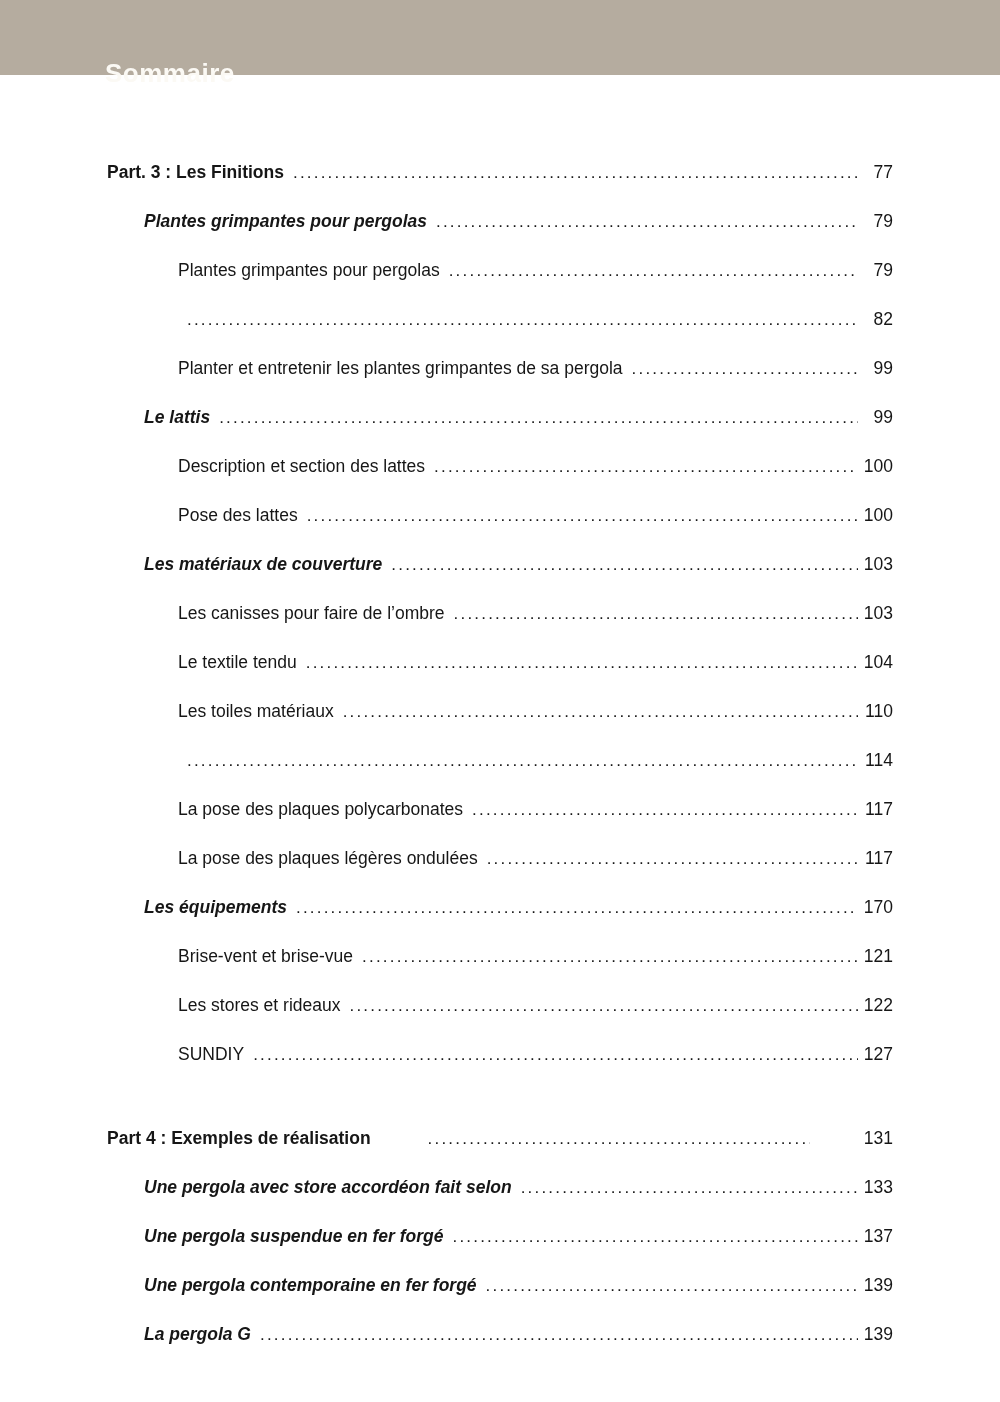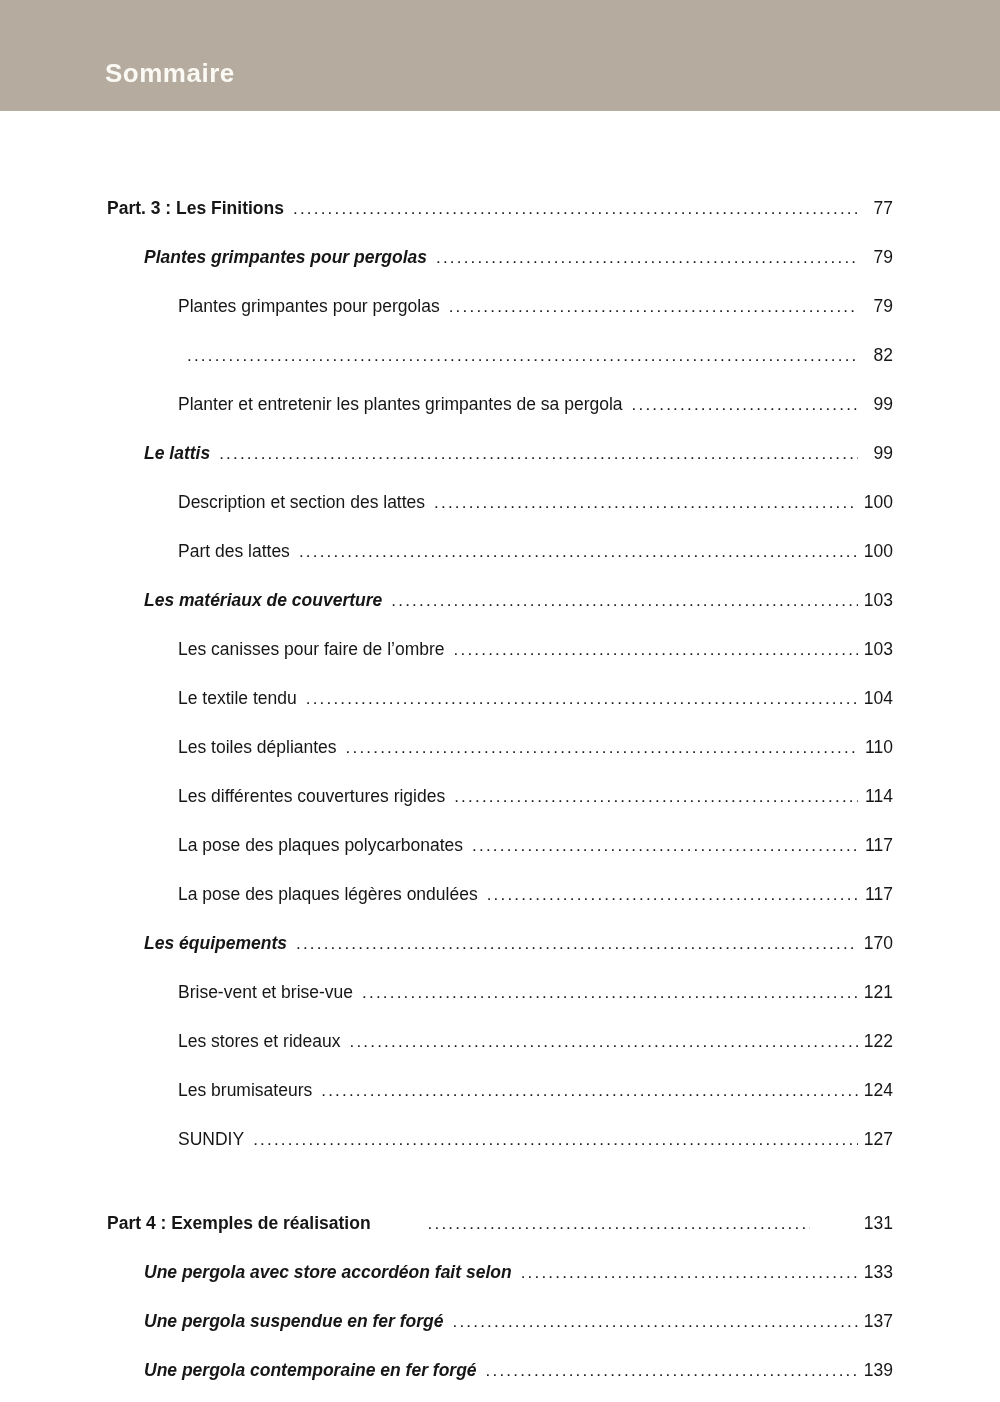--- a/index.html
+++ b/index.html
@@ -12,21 +12,21 @@
   body {
     width: 1000px;
     height: 1402px;
     font-family: "Liberation Sans", "DejaVu Sans", sans-serif;
     color: var(--text);
     position: relative;
     overflow: hidden;
   }
   .page-header {
     position: relative;
-    height: 111px;
+    height: 75px;
     background: var(--header-bg);
   }
   .header-title {
     position: absolute;
     left: 105px;
     top: 58px;
     font-size: 26px;
     font-weight: 700;
     letter-spacing: 0.5px;
     color: var(--header-text);
@@ -108,46 +108,45 @@
       <span class="toc-label">Le lattis</span>
       <span class="toc-leader"></span>
       <span class="toc-page">99</span>
     </div>
     <div class="toc-row level-3">
       <span class="toc-label">Description et section des lattes</span>
       <span class="toc-leader"></span>
       <span class="toc-page">100</span>
     </div>
     <div class="toc-row level-3">
-      <span class="toc-label">Part des lattes</span>
+      <span class="toc-label">Pose des lattes</span>
       <span class="toc-leader"></span>
       <span class="toc-page">100</span>
     </div>
     <div class="toc-row level-2">
       <span class="toc-label">Les matériaux de couverture</span>
       <span class="toc-leader"></span>
       <span class="toc-page">103</span>
     </div>
     <div class="toc-row level-3">
       <span class="toc-label">Les canisses pour faire de l’ombre</span>
       <span class="toc-leader"></span>
       <span class="toc-page">103</span>
     </div>
     <div class="toc-row level-3">
       <span class="toc-label">Le textile tendu</span>
       <span class="toc-leader"></span>
       <span class="toc-page">104</span>
     </div>
     <div class="toc-row level-3">
-      <span class="toc-label">Les toiles dépliantes</span>
+      <span class="toc-label">Les toiles matériaux</span>
       <span class="toc-leader"></span>
       <span class="toc-page">110</span>
     </div>
     <div class="toc-row level-3">
-      <span class="toc-label">Les différentes couvertures rigides</span>
       <span class="toc-leader"></span>
       <span class="toc-page">114</span>
     </div>
     <div class="toc-row level-3">
       <span class="toc-label">La pose des plaques polycarbonates</span>
       <span class="toc-leader"></span>
       <span class="toc-page">117</span>
     </div>
     <div class="toc-row level-3">
       <span class="toc-label">La pose des plaques légères ondulées</span>
@@ -161,25 +160,20 @@
     </div>
     <div class="toc-row level-3">
       <span class="toc-label">Brise-vent et brise-vue</span>
       <span class="toc-leader"></span>
       <span class="toc-page">121</span>
     </div>
     <div class="toc-row level-3">
       <span class="toc-label">Les stores et rideaux</span>
       <span class="toc-leader"></span>
       <span class="toc-page">122</span>
-    </div>
-    <div class="toc-row level-3">
-      <span class="toc-label">Les brumisateurs</span>
-      <span class="toc-leader"></span>
-      <span class="toc-page">124</span>
     </div>
     <div class="toc-row level-3">
       <span class="toc-label">SUNDIY</span>
       <span class="toc-leader"></span>
       <span class="toc-page">127</span>
     </div>
     <div class="toc-row level-1 gap-before">
       <span class="toc-label">Part 4 : Exemples de réalisation</span>
       <span class="toc-leader"></span>
       <span class="toc-page">131</span>

